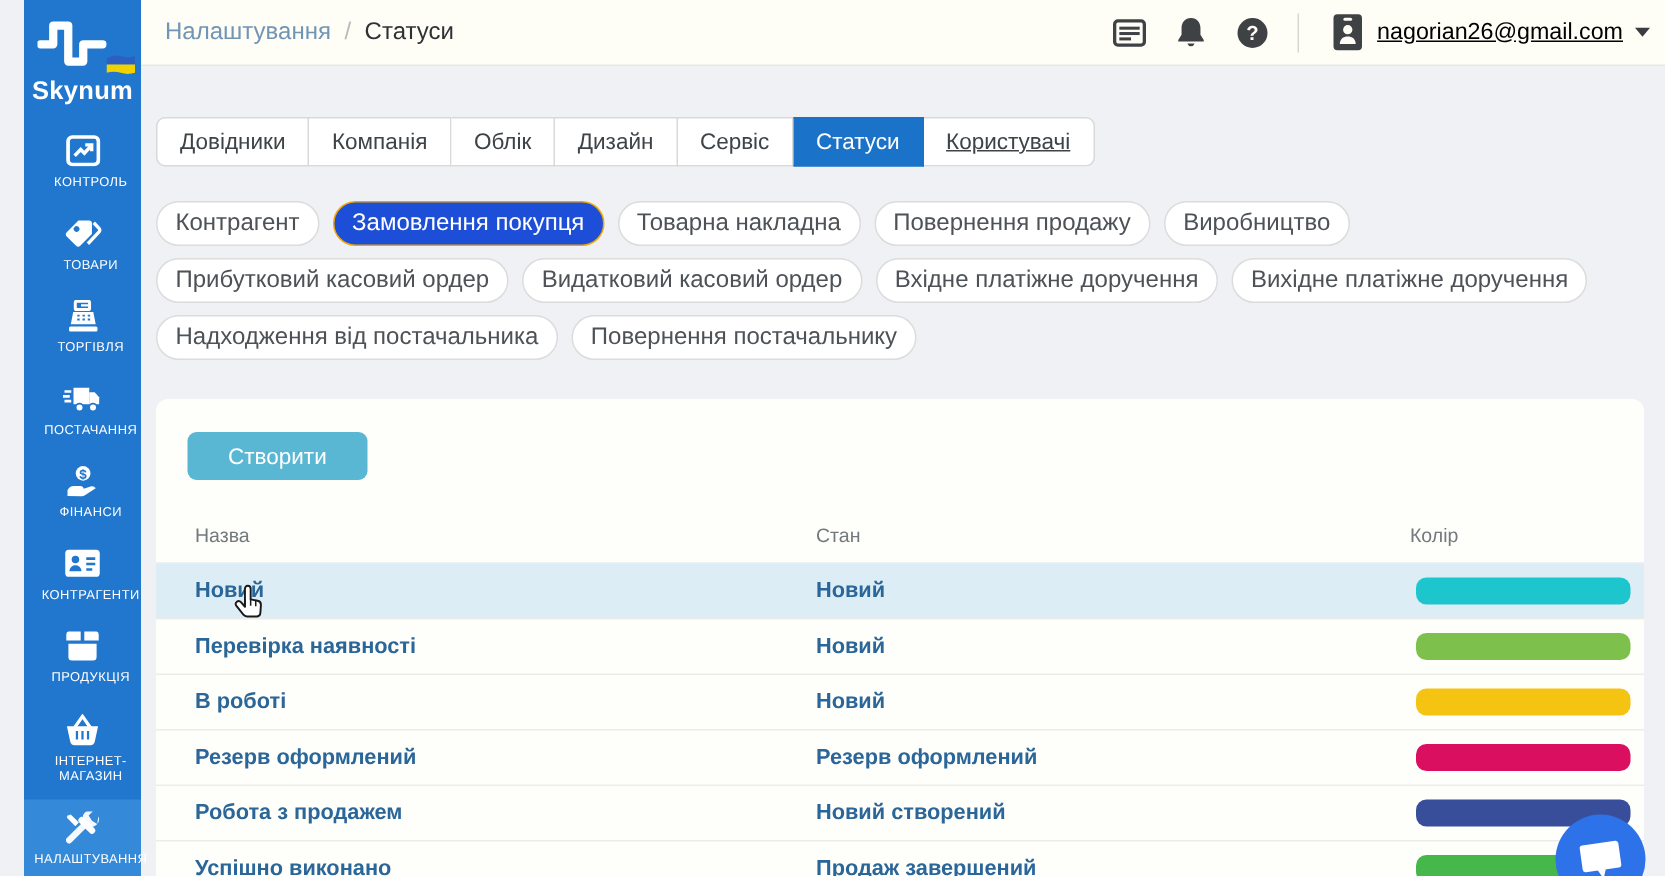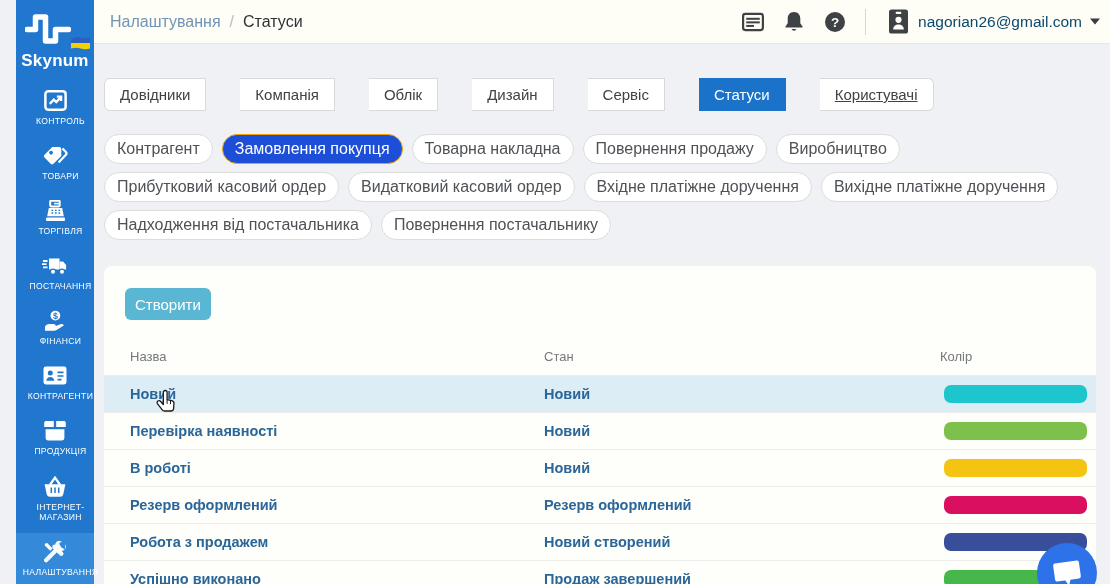--- a/index.html
+++ b/index.html
@@ -45,26 +45,26 @@
   }
   .breadcrumb { display:flex; align-items:center; gap:9px; font-size:16px; }
   .crumb-link { color:#7095b5; cursor:pointer; }
   .crumb-sep { color:#b9bcbf; }
   .crumb-current { color:#2e3135; }
   .header-right { margin-left:auto; display:flex; align-items:center; }
   .hicon { width:22px; height:22px; display:flex; align-items:center; justify-content:center; cursor:pointer; margin-left:19px;}
   .hdivider { width:1px; height:26px; background:#d7d7d2; margin:0 0 0 19px; }
   .user-box { display:flex; align-items:center; margin-left:22px; cursor:pointer; }
   .user-avatar { margin-right:9px; }
-  .user-email { font-size:15.5px; color:#0c4a6e; }
+  .user-email { font-size:15.5px; color:#000000;text-decoration:underline; }
   .user-caret { margin-left:8px; display:flex; }
   
   .main { position:absolute; left:78px; top:44px; right:0; bottom:0; padding:34px 0 0 26px; }
   
-  .tab-group { display:inline-flex;gap:34px; }
+  .tab-group { display:inline-flex; }
   .tab {
     height:33px; line-height:31px; padding:0 15px; background:#fff;
     border:1px solid #d9d9d9; border-left-width:0; font-size:15px;
     color:#3e4347; cursor:pointer; white-space:nowrap;
   }
   .tab:first-child { border-left-width:1px; border-radius:6px 0 0 6px; }
   .tab:last-child { border-radius:0 6px 6px 0;text-decoration:underline; }
   .tab.active { background:#1a73c8; border-color:#1a73c8; color:#fff; }
   
   .chips { margin-top:23px; width:992px; display:flex; flex-wrap:wrap; gap:8px 9px; }
@@ -73,21 +73,21 @@
     background:#fff; border:1px solid #dcdcdc; color:#4e5256;
     font-size:16px; cursor:pointer; white-space:nowrap;
   }
   .chip.active { background:#1d4ed8; border-color:#f1a408; color:#fff; }
   
   .card {
     margin-top:26px; width:992px; background:#fefefa;
     border-radius:8px 8px 0 0; padding-top:22px; height:400px;
   }
   .create-btn {
-    margin-left:21px; height:32px; padding:0 10px; border:none;
+    margin-left:21px; height:32px; padding:0 27px; border:none;
     border-radius:6px; background:#59b7d3; color:#fff; font-size:15px;
     font-family:inherit; cursor:pointer;
   }
   .table { margin-top:18px; width:100%; }
   .trow {
     display:grid; grid-template-columns:414px 396px 1fr;
     padding-left:26px; align-items:center; height:37px;
   }
   .thead .tcell { color:#74797d; font-size:13px; font-weight:normal; }
   .tbody .trow { border-top:1px solid #ececea; cursor:pointer; }

